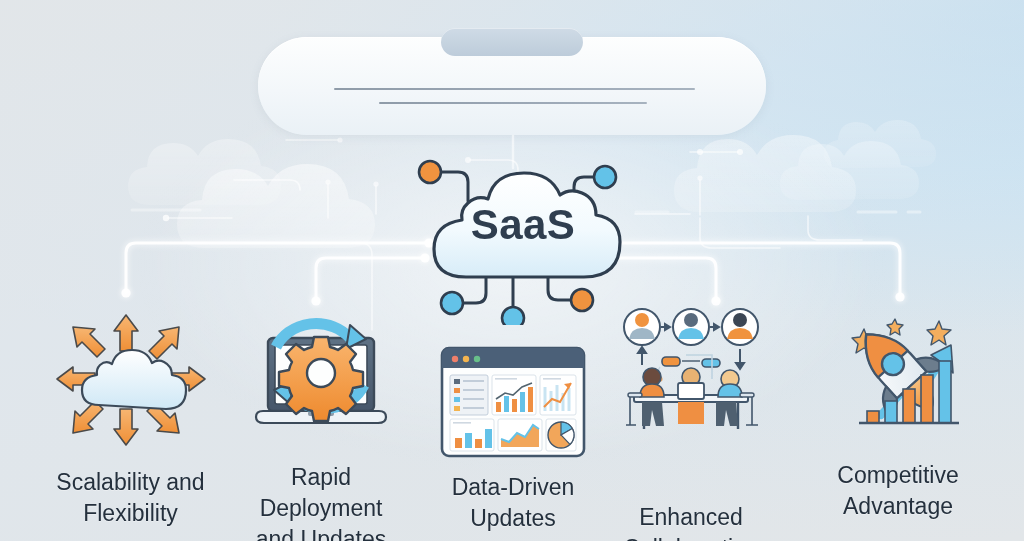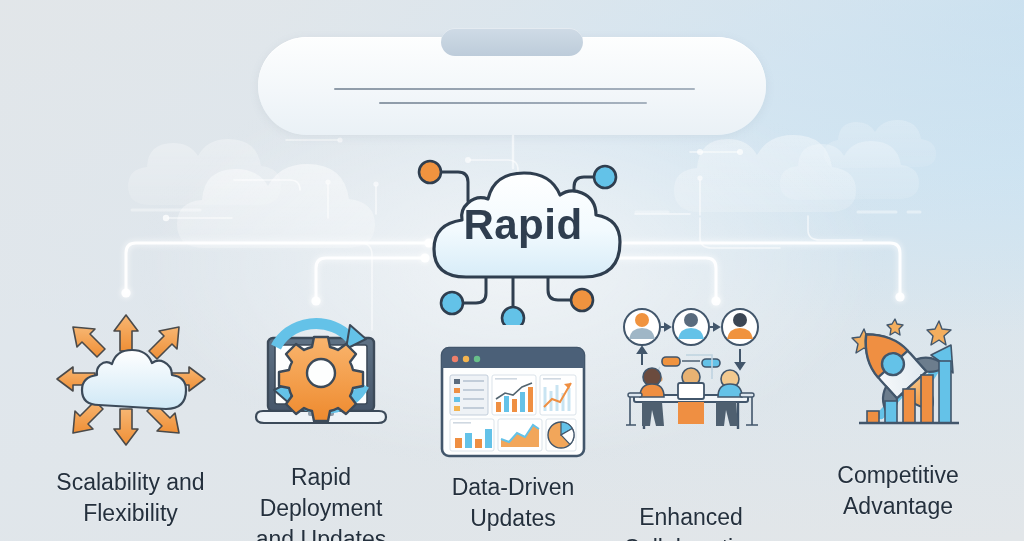--- a/index.html
+++ b/index.html
@@ -202,21 +202,21 @@
                q6 -26 36 -26 q27 0 36 22
                q10 -7 22 -2 q14 6 14 22
                q24 4 24 27 q0 35 -36 35 z" fill="url(#hubCloud)" stroke="#2f3e4f" stroke-width="3.2" stroke-linejoin="round"></path>
 
       <circle cx="22" cy="17" r="11" fill="#f0933f" stroke="#2f3e4f" stroke-width="2.6"></circle>
       <circle cx="197" cy="22" r="11" fill="#63c2e8" stroke="#2f3e4f" stroke-width="2.6"></circle>
       <circle cx="44" cy="148" r="11" fill="#63c2e8" stroke="#2f3e4f" stroke-width="2.6"></circle>
       <circle cx="105" cy="163" r="11" fill="#63c2e8" stroke="#2f3e4f" stroke-width="2.6"></circle>
       <circle cx="174" cy="145" r="11" fill="#f0933f" stroke="#2f3e4f" stroke-width="2.6"></circle>
     </svg>
-    <div class="hub-label">Rapid</div>
+    <div class="hub-label">SaaS</div>
   </div>
 
   <div class="pillar p0">
     <div class="pillar-icon">
       <svg width="160" height="150" viewBox="0 0 160 150">
         <defs>
           <linearGradient id="arrO" x1="0" y1="0" x2="0" y2="1">
             <stop offset="0%" stop-color="#f7b672"></stop>
               <stop offset="100%" stop-color="#ef8f36"></stop>
           </linearGradient>

